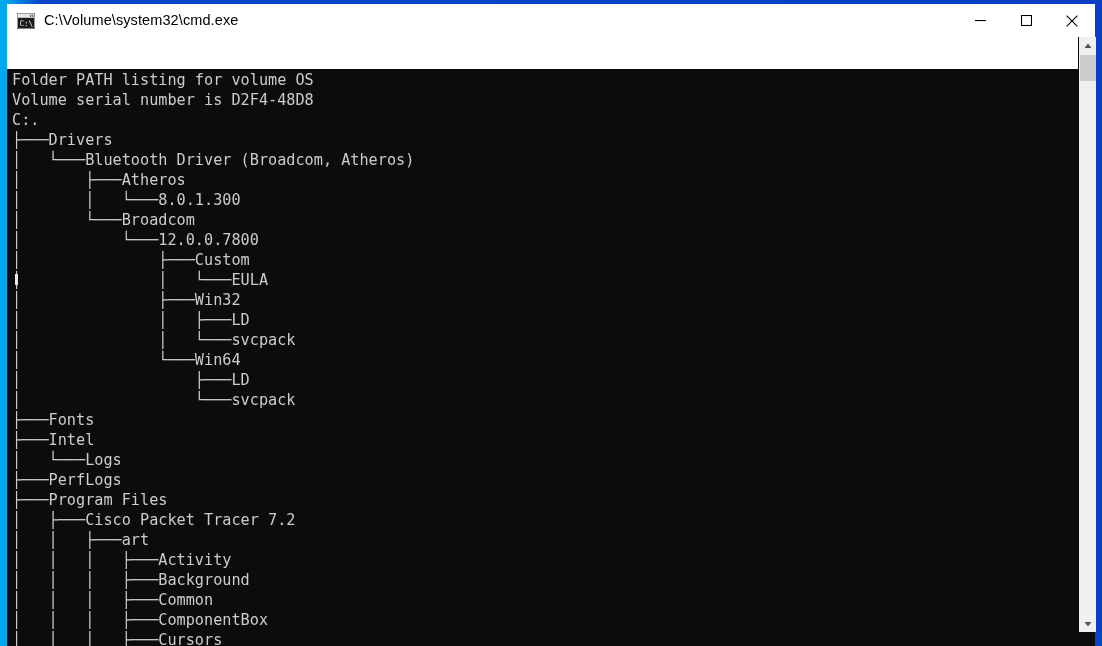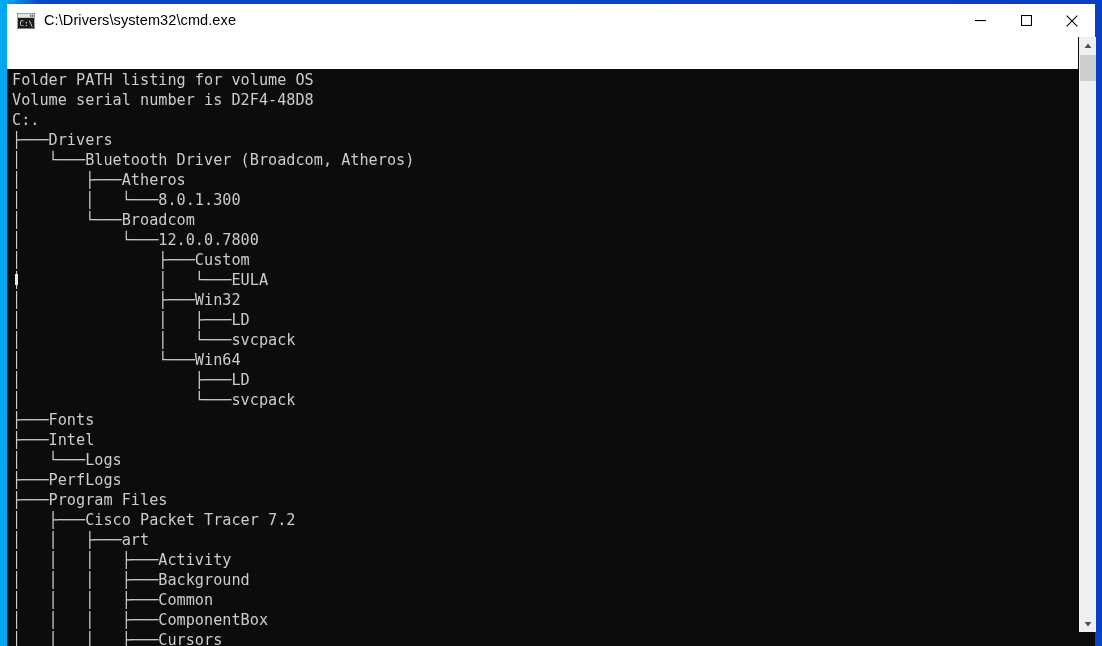--- a/index.html
+++ b/index.html
@@ -177,21 +177,21 @@
     <div id="title-icon">
       <svg width="18" height="16" viewBox="0 0 18 16" xmlns="http://www.w3.org/2000/svg">
         <rect x="0" y="0" width="18" height="16" fill="#f2f2f2" stroke="#4a4a4a" stroke-width="1"></rect>
         <rect x="1" y="1" width="16" height="3.5" fill="#e6e6e6"></rect>
         <rect x="13" y="1.7" width="1.4" height="2.2" fill="#6a6a6a"></rect>
         <rect x="15" y="1.7" width="1.4" height="2.2" fill="#6a6a6a"></rect>
         <rect x="1" y="4.8" width="16" height="10.4" fill="#1c1c1c"></rect>
         <text x="2.4" y="12.6" font-family="DejaVu Sans Mono, monospace" font-size="7.6" fill="#f0f0f0">C:\</text>
       </svg>
     </div>
-    <div id="title-text">C:\Drivers\system32\cmd.exe</div>
+    <div id="title-text">C:\Volume\system32\cmd.exe</div>
 
     <div id="winbuttons">
       <div class="winbtn">
         <svg width="11" height="11" viewBox="0 0 11 11">
           <rect x="0" y="5" width="11" height="1.1" fill="#000000"></rect>
         </svg>
       </div>
       <div class="winbtn">
         <svg width="11" height="11" viewBox="0 0 11 11">
           <rect x="0.5" y="0.5" width="10" height="10" fill="none" stroke="#000000" stroke-width="1.1"></rect>

